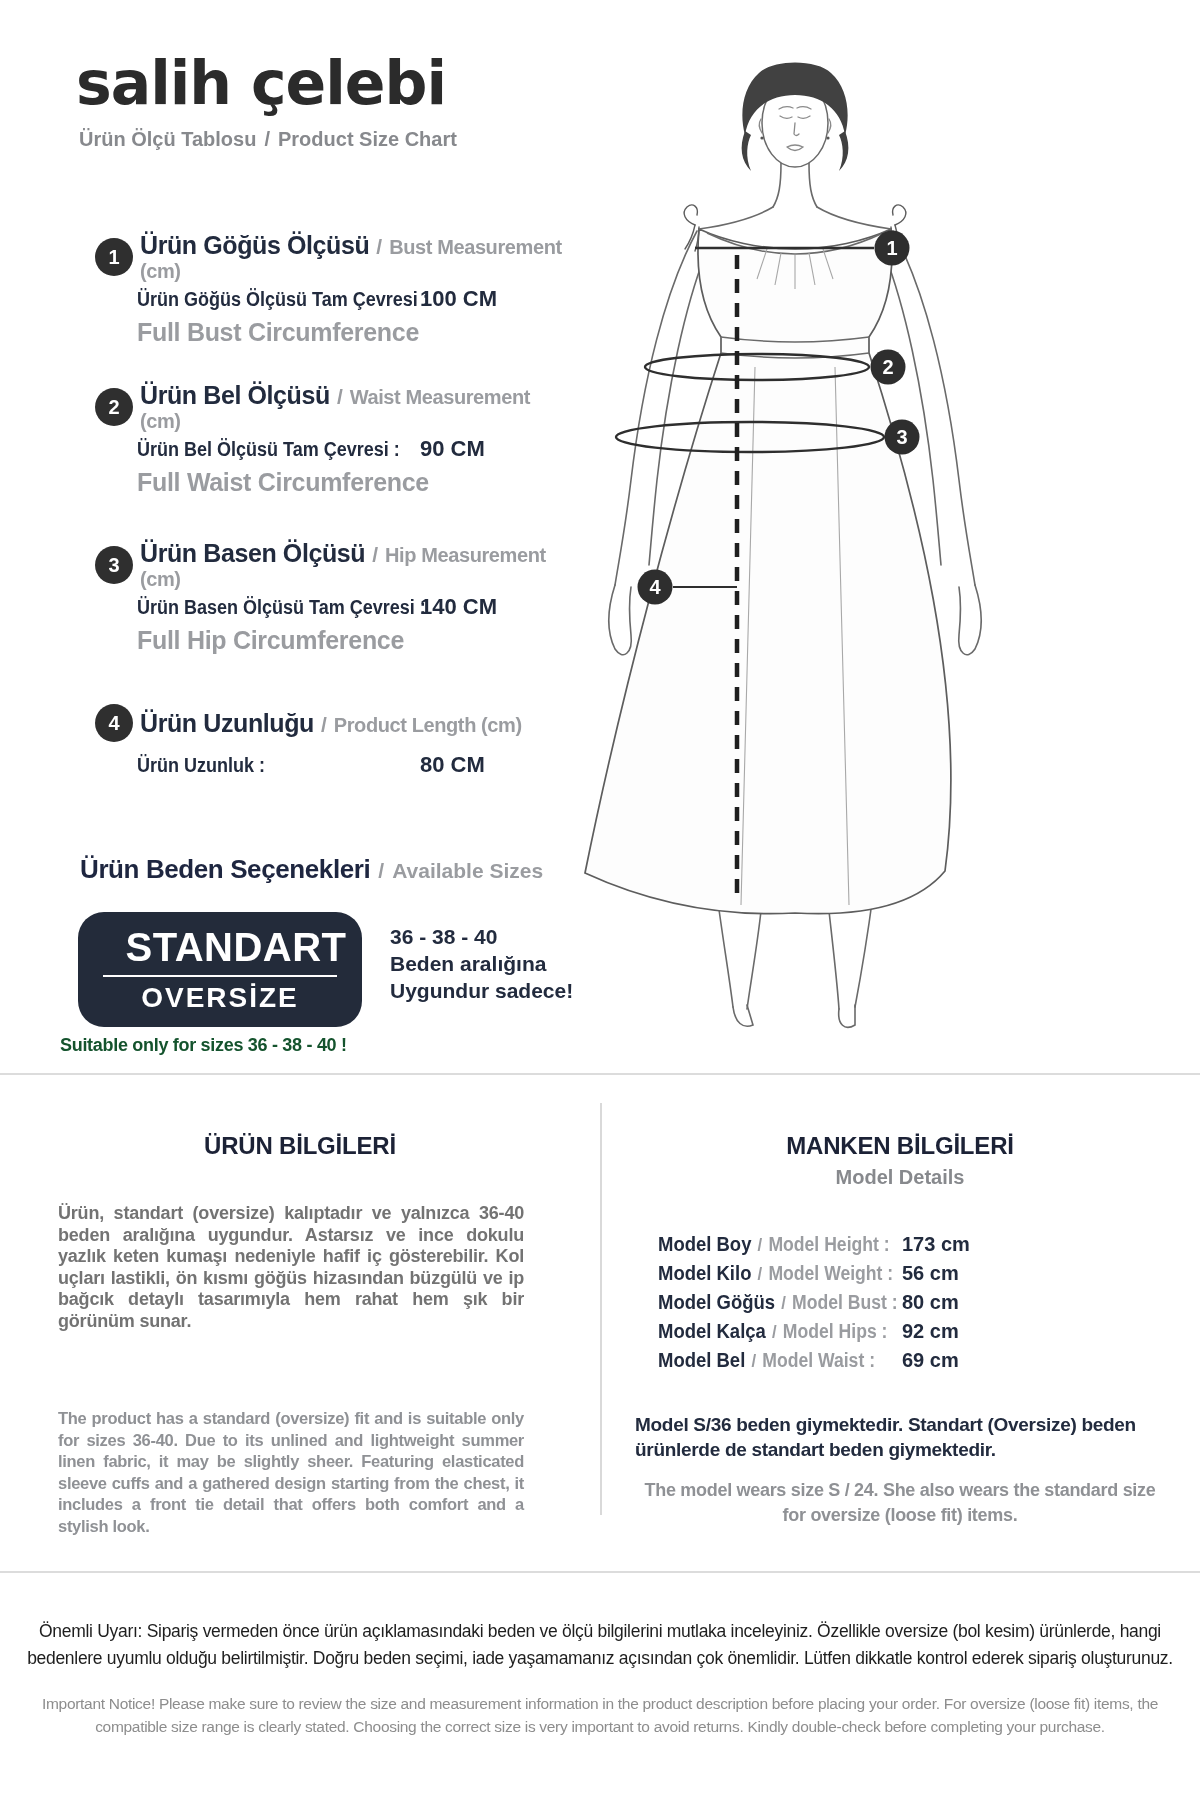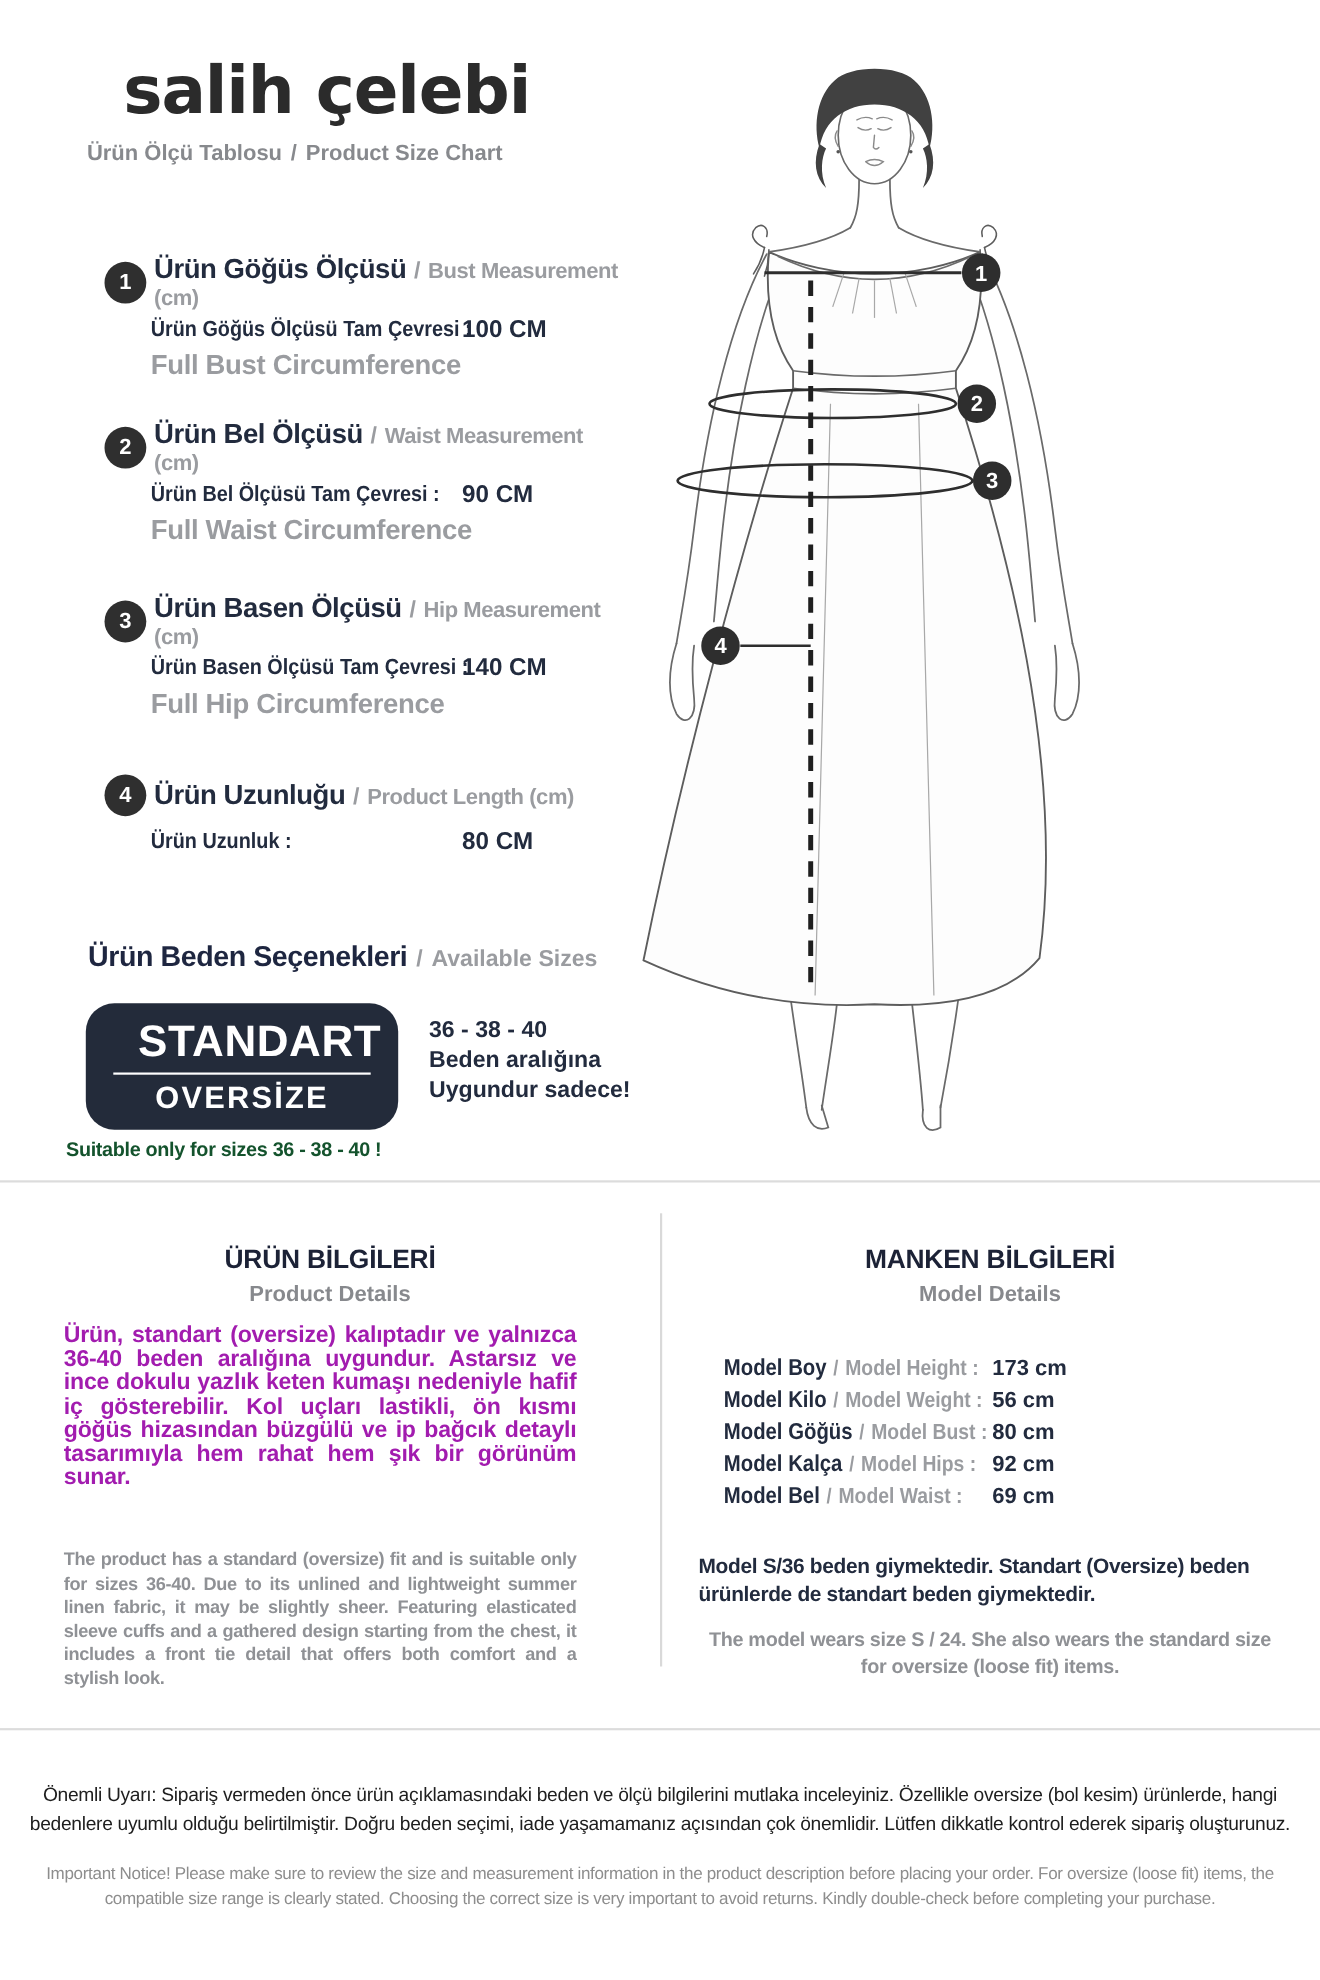--- a/index.html
+++ b/index.html
@@ -1,21 +1,21 @@
 <!DOCTYPE html>
 <html><head>
 <meta charset="utf-8">
 <style>
   html,body{margin:0;padding:0;background:#ffffff;}
   .page{position:relative;width:1200px;height:1800px;background:#fff;overflow:hidden;
         font-family:"Liberation Sans","DejaVu Sans",sans-serif;color:#222b3e;}
 
   
   .logo{position:absolute;left:76px;top:48px;font-family:"DejaVu Sans",sans-serif;
-        font-size:60px;font-weight:800;letter-spacing:-1px;color:#2b2b2b;margin-left:36px;}
+        font-size:60px;font-weight:800;letter-spacing:-1px;color:#2b2b2b;}
   .subtitle{position:absolute;left:79px;top:128px;font-size:20px;font-weight:bold;color:#87898d;}
   .subtitle .sl{margin:0 8px;}
 
   
   .section{position:absolute;left:95px;width:470px;}
   .sec-head{display:flex;align-items:center;gap:7px;height:38px;}
   .num-circle{width:38px;height:38px;border-radius:50%;background:#2f2f2f;flex:0 0 38px;
               display:flex;align-items:center;justify-content:center;
               color:#fff;font-size:20px;font-weight:bold;}
   .t-tr{font-size:25px;font-weight:bold;color:#222b3e;letter-spacing:-0.4px;}
@@ -51,22 +51,22 @@
   .vr{position:absolute;left:600px;top:1103px;width:2px;height:412px;background:#d9d9d9;}
 
   
   .col-title{position:absolute;font-size:24px;font-weight:bold;color:#1c2236;text-align:center;letter-spacing:-0.2px;}
   .col-sub{position:absolute;font-size:20px;font-weight:bold;color:#87898d;text-align:center;}
   .left-col-title{left:40px;top:1132px;width:520px;}
   .left-col-sub{left:40px;top:1166px;width:520px;}
   .right-col-title{left:640px;top:1132px;width:520px;}
   .right-col-sub{left:640px;top:1166px;width:520px;}
 
-  .desc-tr{position:absolute;left:58px;top:1203px;width:466px;font-size:21px;font-weight:bold;
-           color:#a21caf;line-height:21.5px;text-align:justify;letter-spacing:-0.2px;}
+  .desc-tr{position:absolute;left:58px;top:1203px;width:466px;font-size:18px;font-weight:bold;
+           color:#737373;line-height:21.5px;text-align:justify;letter-spacing:-0.2px;}
   .desc-en{position:absolute;left:58px;top:1408px;width:466px;font-size:16.5px;font-weight:bold;
            color:#8f9195;line-height:21.5px;text-align:justify;letter-spacing:-0.3px;}
 
   .model-rows{position:absolute;left:658px;top:1232px;width:320px;}
   .m-row{position:relative;height:29px;white-space:nowrap;}
   .m-labels{display:inline-block;transform:scaleX(.88);transform-origin:left center;}
   .m-tr{font-size:21px;font-weight:bold;color:#222b3e;}
   .m-sl{font-size:19px;font-weight:bold;color:#9a9ca0;margin:0 7px;}
   .m-en{font-size:20px;font-weight:bold;color:#9a9ca0;}
   .m-val{position:absolute;left:244px;top:1px;font-size:20px;font-weight:bold;color:#222b3e;}
@@ -250,21 +250,20 @@
         <text x="110" y="559" fill="#ffffff">4</text>
       </g>
     </svg>
   </div>
 
   <div class="hr1"></div>
   <div class="vr"></div>
   <div class="hr2"></div>
 
   <div class="col-title left-col-title">ÜRÜN BİLGİLERİ</div>
-  <div class="col-sub left-col-sub">Product Details</div>
   <div class="desc-tr">Ürün, standart (oversize) kalıptadır ve yalnızca 36-40 beden aralığına uygundur. Astarsız ve ince dokulu yazlık keten kumaşı nedeniyle hafif iç gösterebilir. Kol uçları lastikli, ön kısmı göğüs hizasından büzgülü ve ip bağcık detaylı tasarımıyla hem rahat hem şık bir görünüm sunar.</div>
   <div class="desc-en">The product has a standard (oversize) fit and is suitable only for sizes 36-40. Due to its unlined and lightweight summer linen fabric, it may be slightly sheer. Featuring elasticated sleeve cuffs and a gathered design starting from the chest, it includes a front tie detail that offers both comfort and a stylish look.</div>
 
   <div class="col-title right-col-title">MANKEN BİLGİLERİ</div>
   <div class="col-sub right-col-sub">Model Details</div>
   <div class="model-rows">
     <div class="m-row">
       <span class="m-labels"><span class="m-tr">Model Boy</span><span class="m-sl">/</span><span class="m-en">Model Height :</span></span>
       <span class="m-val">173 cm</span>
     </div>

